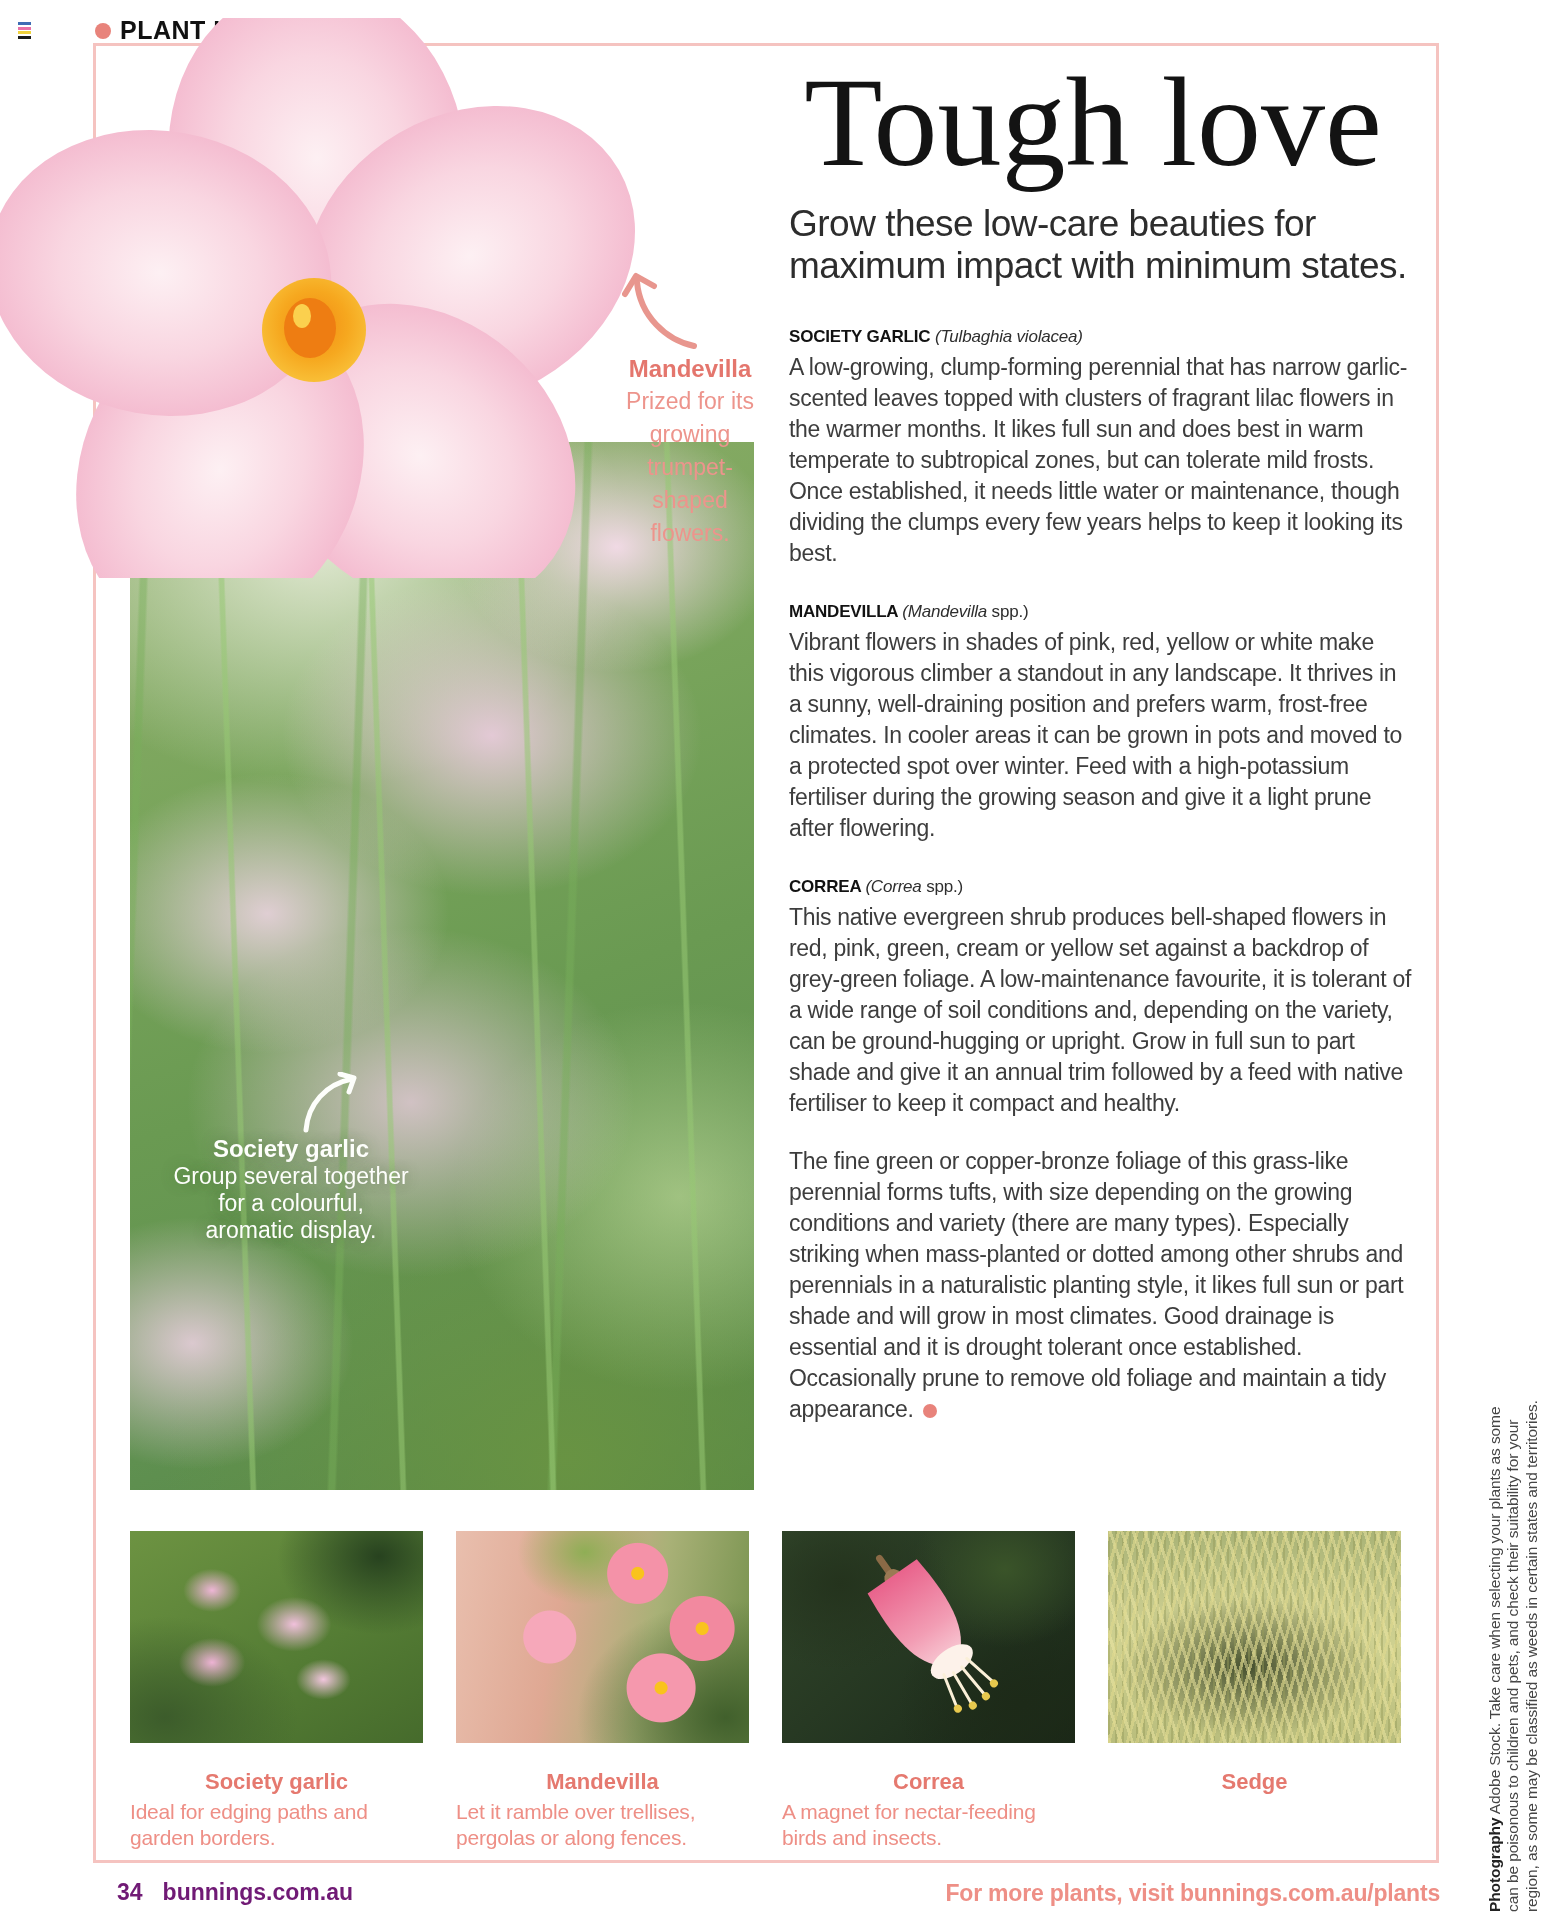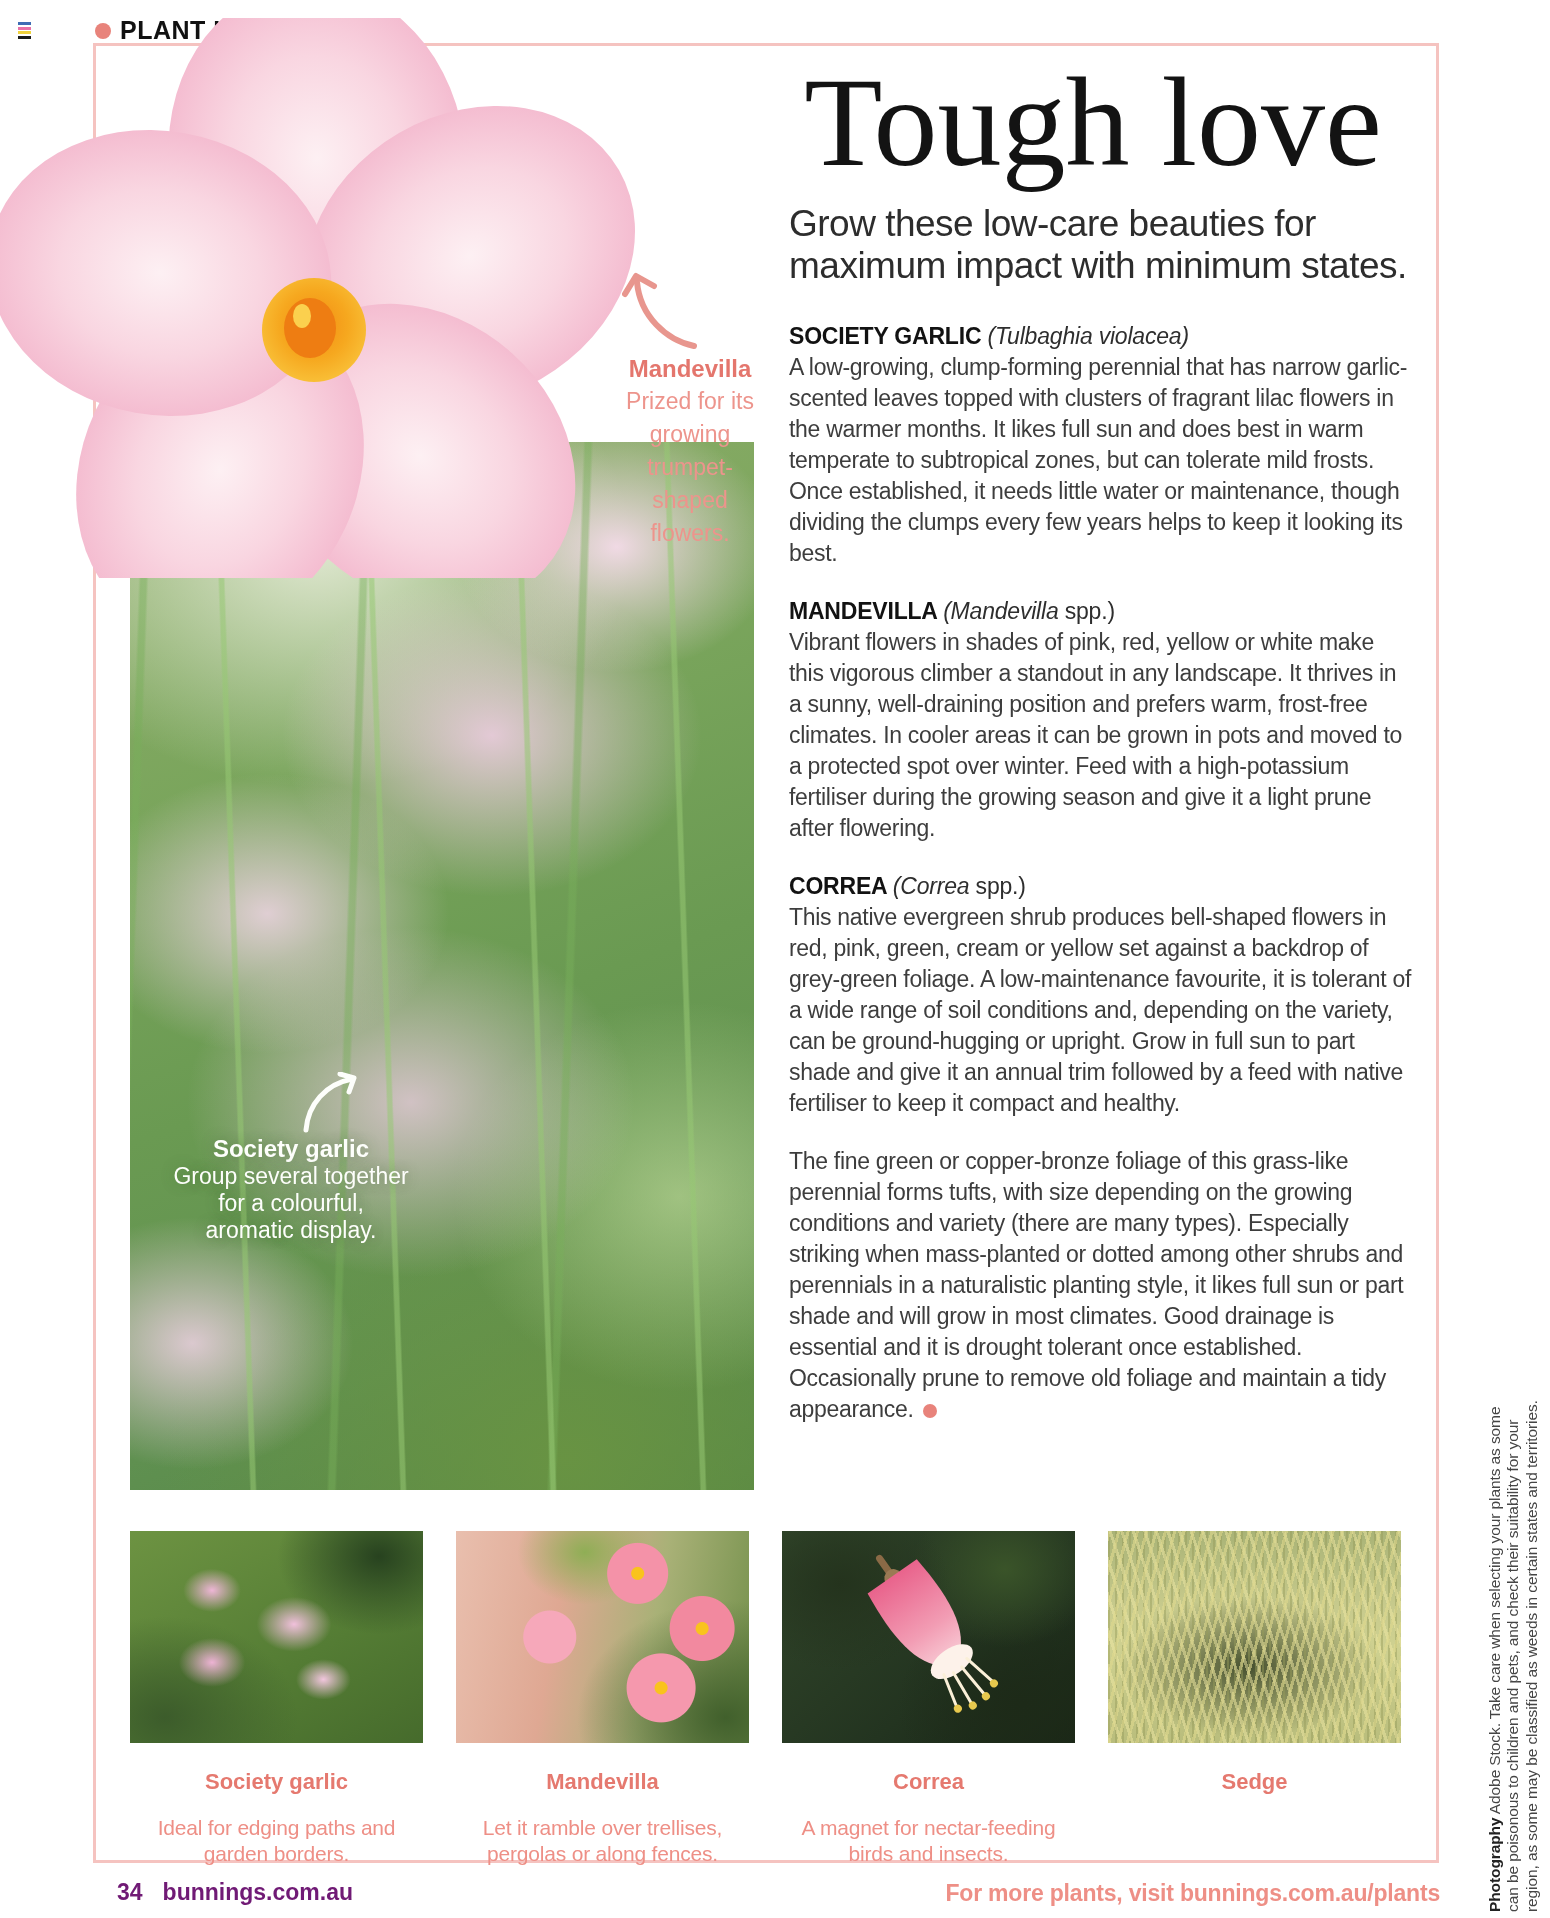--- a/index.html
+++ b/index.html
@@ -21,21 +21,21 @@
 
   
   .headline{position:absolute;left:770px;top:52px;width:640px;margin:3px;text-align:center;
             font-family:"Liberation Serif", serif;font-weight:400;font-size:128px;line-height:1.05;color:#131313;}
   .standfirst{position:absolute;left:789px;top:203px;width:632px;font-size:37px;line-height:1.13;
               letter-spacing:-.5px;color:#2d2d2d;}
 
   
   .article{position:absolute;left:789px;top:321px;width:622px;font-size:23px;line-height:31px;letter-spacing:-.3px;color:#3d3d3d;}
   .entry{margin-bottom:27px;}
-  .entry h2{margin:0;font-size:23px;line-height:31px;color:#121212;font-weight:bold;letter-spacing:-.2px;}
+  .entry h2{margin:0;font-size:17px;line-height:31px;color:#121212;font-weight:bold;letter-spacing:-.2px;}
   .entry h2 .species-italic{font-weight:normal;font-style:italic;color:#2e2e2e;}
   .entry h2 .species-roman{font-weight:normal;color:#2e2e2e;}
   .entry p{margin:0;}
   .end-dot{display:inline-block;width:14px;height:14px;border-radius:50%;background:#e8837b;margin-left:9px;vertical-align:-1px;}
 
   
   .main-photo{position:absolute;left:130px;top:442px;width:624px;height:1048px;overflow:hidden;
     background:
       radial-gradient(230px 180px at 78% 10%, rgba(246,220,235,.95), rgba(246,220,235,0) 70%),
       radial-gradient(300px 230px at 58% 28%, rgba(238,205,226,.9), rgba(238,205,226,0) 70%),
@@ -65,21 +65,21 @@
   
   .callout-arrow{position:absolute;left:622px;top:256px;}
   .flower-callout{position:absolute;left:580px;top:352px;width:220px;text-align:center;}
   .flower-callout .fc-title{font-size:24px;font-weight:bold;color:#e4766d;line-height:33px;}
   .flower-callout .fc-line{font-size:23px;color:#ed948c;line-height:33px;}
 
   
   .thumbs{position:absolute;left:130px;top:1531px;width:1272px;display:grid;grid-template-columns:repeat(4,293px);gap:0 33px;}
   .thumb-photo{width:293px;height:212px;}
   .thumb-title{margin-top:26px;text-align:center;font-size:22px;font-weight:bold;color:#e5796f;line-height:1.2;}
-  .thumb-caption{margin-top:20px;text-align:center;font-size:21px;color:#ee8f86;line-height:1.22;letter-spacing:-.2px;}
+  .thumb-caption{margin-top:4px;font-size:21px;color:#ee8f86;line-height:1.22;letter-spacing:-.2px;}
 
   .art-garlic{background:
       radial-gradient(40px 30px at 28% 28%,#eeb6d6,rgba(238,182,214,0) 72%),
       radial-gradient(52px 38px at 56% 44%,#f0c0db,rgba(240,192,219,0) 72%),
       radial-gradient(46px 34px at 28% 62%,#edb3d4,rgba(237,179,212,0) 72%),
       radial-gradient(38px 28px at 66% 70%,#f2c6de,rgba(242,198,222,0) 72%),
       radial-gradient(130px 100px at 85% 12%,#27421f,rgba(39,66,31,0) 78%),
       radial-gradient(170px 130px at 12% 88%,#3c5c2b,rgba(60,92,43,0) 78%),
       linear-gradient(150deg,#6d9342,#547c34 60%,#466b2c);}
   .art-mandevilla{background:

